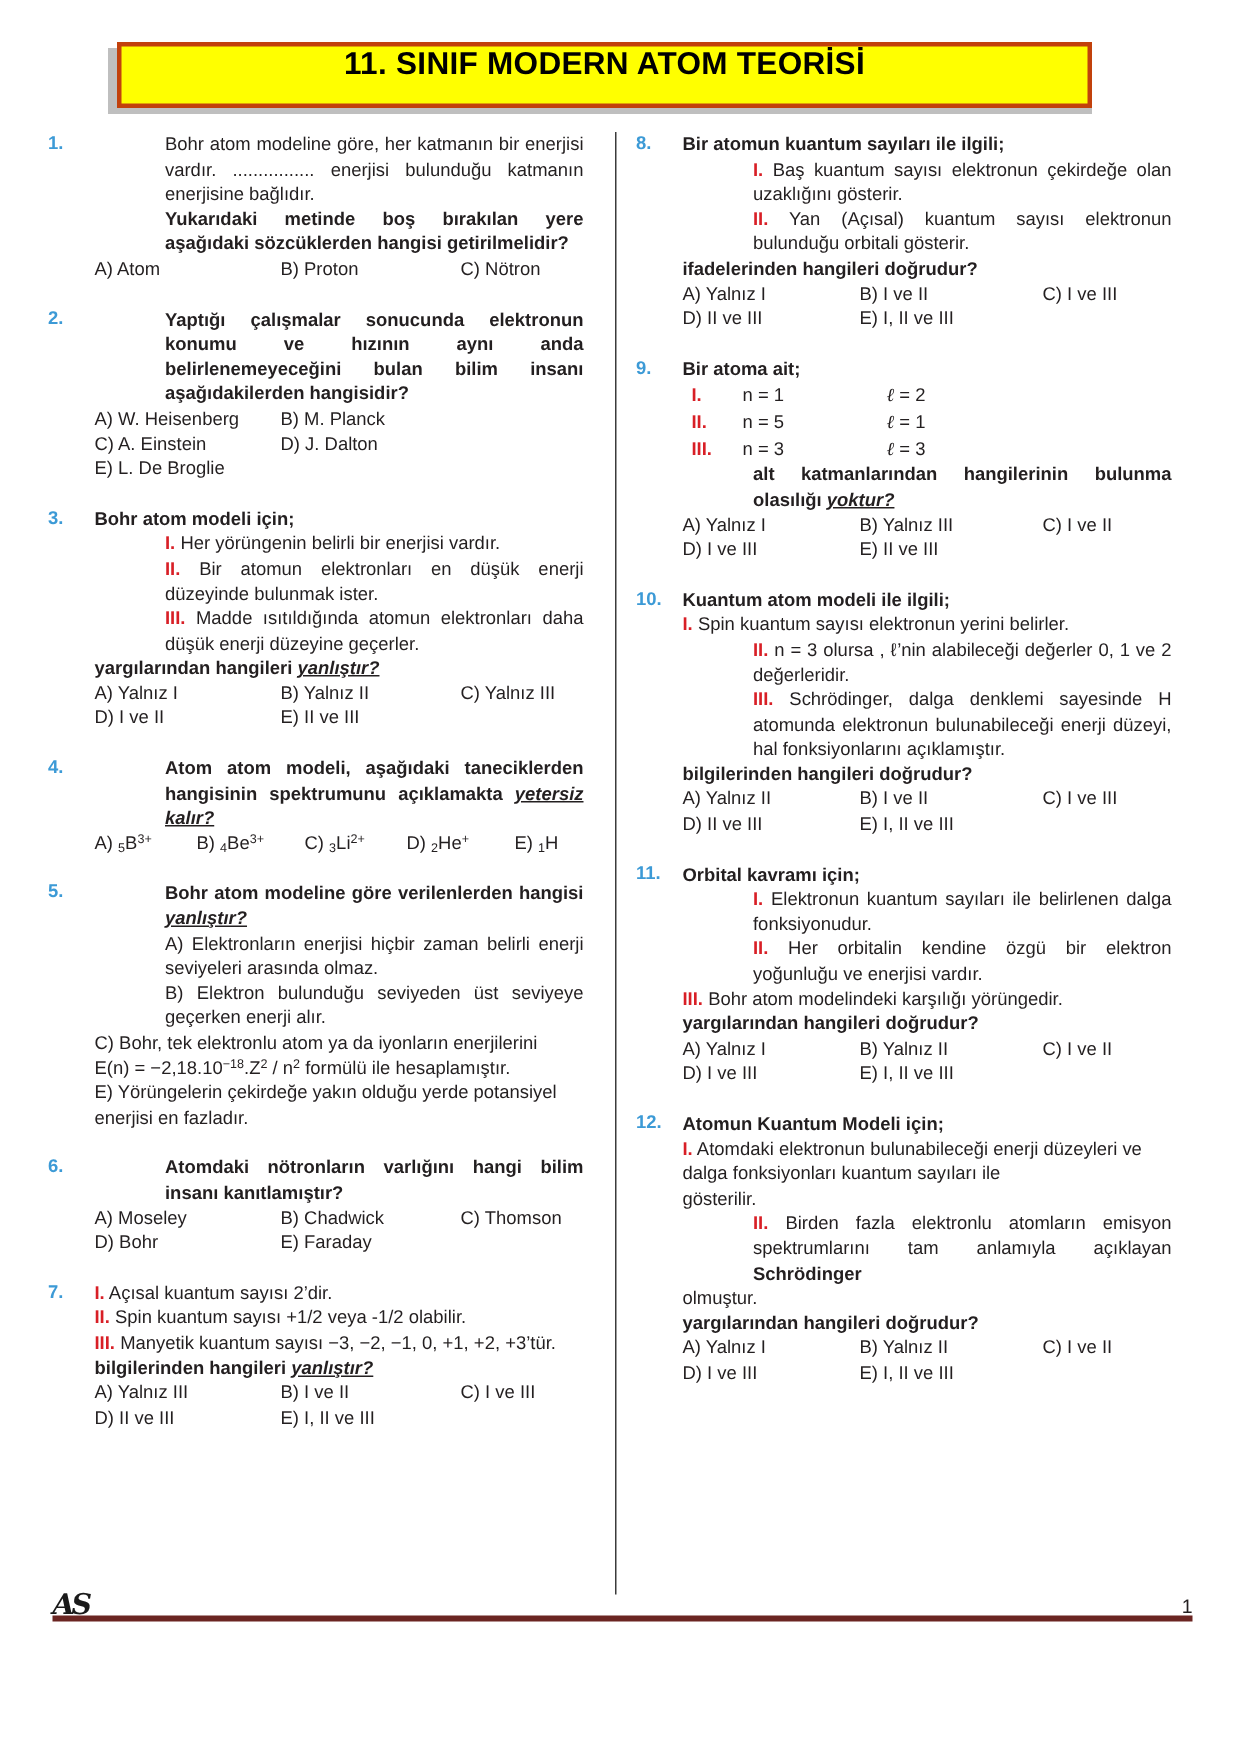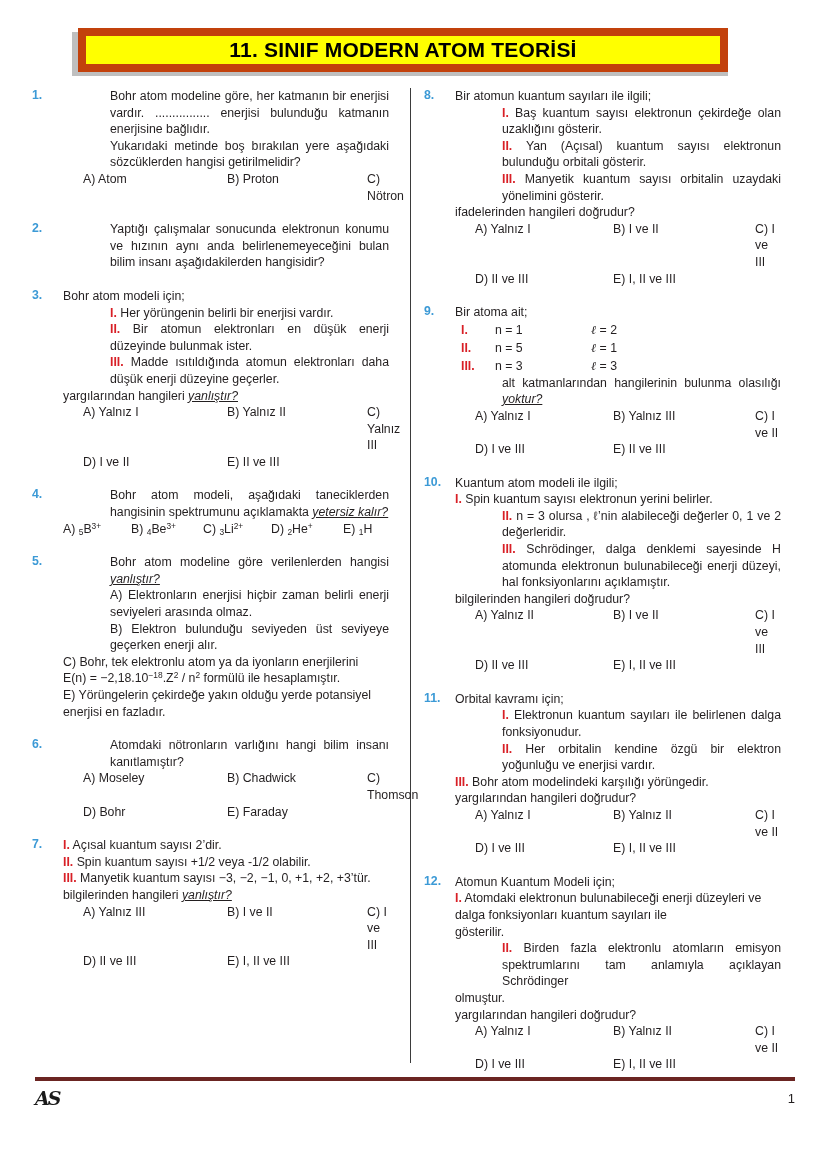--- a/index.html
+++ b/index.html
@@ -39,24 +39,24 @@
     height: 44px;
     background: #bfbfbf;
   }
   .banner {
     position: absolute;
     left: 6px;
     top: 0px;
     width: 650px;
     height: 44px;
     background: #ffff00;
-    border: 8px solid #c2410c;
+    border: 3px solid #c2410c;
     box-sizing: border-box;
     display: flex;
-    align-items: center;
+    align-items: flex-start;
     justify-content: center;
   }
   .banner-title {
     font-size: 21px;
     font-weight: bold;
     letter-spacing: 0.2px;
     color: #000000;
     white-space: nowrap;
   }
 
@@ -99,38 +99,38 @@
     font-size: 12.3px;
     font-weight: bold;
     color: #3c9ad6;
   }
   .q-num.wide { width: 30px; }
 
   .line {
     font-size: 12.3px;
     line-height: 16.6px;
   }
-  .bold   { font-weight: normal; }
+  .bold   { font-weight: bold; }
   .just   { text-align: justify; text-align-last: left; margin-left: 47px; }
   .uline  { text-decoration: underline; }
   .ital   { font-style: italic; }
   .rn {
     color: #d81f26;
     font-weight: bold;
   }
 
   
   .opts {
     font-size: 12.3px;
     line-height: 16.6px;
   }
   .opt-row {
     display: flex;
   }
-  .opt-row > span { display: block; margin-left: 20px; }
+  .opt-row > span { display: block; }
   .o3a { width: 124px; flex: 0 0 124px; }
   .o3b { width: 120px; flex: 0 0 120px; }
   .o3c { flex: 1 1 auto; }
   
   .r3a { width: 118px; flex: 0 0 118px; }
   .r3b { width: 122px; flex: 0 0 122px; }
 
   .opt-inline { font-size: 12.3px; line-height: 16.6px; }
   .opt-inline span { display: inline-block; }
 
@@ -158,21 +158,21 @@
     position: absolute;
     left: 35px;
     top: 1077px;
     width: 760px;
     height: 4px;
     background: #6b2522;
   }
   .footer {
     position: absolute;
     left: 35px;
-    top: 1085px;
+    top: 1057px;
     width: 760px;
     height: 40px;
   }
   .logo {
     position: absolute;
     left: 0px;
     top: 2px;
     font-family: "DejaVu Serif", serif;
     font-weight: bold;
     font-style: italic;
@@ -214,20 +214,33 @@
             <span class="o3a">A) Atom</span>
             <span class="o3b">B) Proton</span>
             <span class="o3c">C) Nötron</span>
           </div>
         </div>
       </div>
 
       <div class="q">
         <span class="q-num">2.</span>
         <div class="line just bold">Yaptığı çalışmalar sonucunda elektronun konumu ve hızının aynı anda belirlenemeyeceğini bulan bilim insanı aşağıdakilerden hangisidir?</div>
+        <div class="opts">
+          <div class="opt-row">
+            <span class="o3a">A) W. Heisenberg</span>
+            <span class="o3b">B) M. Planck</span>
+          </div>
+          <div class="opt-row">
+            <span class="o3a">C) A. Einstein</span>
+            <span class="o3b">D) J. Dalton</span>
+          </div>
+          <div class="opt-row">
+            <span class="o3a">E) L. De Broglie</span>
+          </div>
+        </div>
       </div>
 
       <div class="q">
         <span class="q-num">3.</span>
         <div class="line bold">Bohr atom modeli için;</div>
         <div class="line just"><span class="rn">I.</span><span> Her yörüngenin belirli bir enerjisi vardır.</span></div>
         <div class="line just"><span class="rn">II.</span><span> Bir atomun elektronları en düşük enerji düzeyinde bulunmak ister.</span></div>
         <div class="line just"><span class="rn">III.</span><span> Madde ısıtıldığında atomun elektronları daha düşük enerji düzeyine geçerler.</span></div>
         <div class="line bold"><span>yargılarından hangileri </span><span class="uline ital">yanlıştır?</span></div>
         <div class="opts">
@@ -238,21 +251,21 @@
           </div>
           <div class="opt-row">
             <span class="o3a">D) I ve II</span>
             <span class="o3b">E) II ve III</span>
           </div>
         </div>
       </div>
 
       <div class="q">
         <span class="q-num">4.</span>
-        <div class="line just bold"><span>Bohr atom modeli, aşağıdaki taneciklerden hangisinin spektrumunu açıklamakta </span><span class="uline ital">yetersiz kalır?</span></div>
+        <div class="line just bold"><span>Atom atom modeli, aşağıdaki taneciklerden hangisinin spektrumunu açıklamakta </span><span class="uline ital">yetersiz kalır?</span></div>
         <div class="opt-inline">
           <span style="width:68px"><span>A)</span> <sub>5</sub><span>B</span><sup>3+</sup></span><span style="width:72px"><span>B)</span> <sub>4</sub><span>Be</span><sup>3+</sup></span><span style="width:68px"><span>C)</span> <sub>3</sub><span>Li</span><sup>2+</sup></span><span style="width:72px"><span>D)</span> <sub>2</sub><span>He</span><sup>+</sup></span><span><span>E)</span> <sub>1</sub><span>H</span></span>
         </div>
       </div>
 
       <div class="q">
         <span class="q-num">5.</span>
         <div class="line just bold"><span>Bohr atom modeline göre verilenlerden hangisi </span><span class="uline ital">yanlıştır?</span></div>
         <div class="line just">A) Elektronların enerjisi hiçbir zaman belirli enerji seviyeleri arasında olmaz.</div>
         <div class="line just">B) Elektron bulunduğu seviyeden üst seviyeye geçerken enerji alır.</div>
@@ -298,21 +311,20 @@
 
     </div>
 
     <div class="col col-right">
 
       <div class="q">
         <span class="q-num">8.</span>
         <div class="line bold">Bir atomun kuantum sayıları ile ilgili;</div>
         <div class="line just"><span class="rn">I.</span><span> Baş kuantum sayısı elektronun çekirdeğe olan uzaklığını gösterir.</span></div>
         <div class="line just"><span class="rn">II.</span><span> Yan (Açısal) kuantum sayısı elektronun bulunduğu orbitali gösterir.</span></div>
-        <div class="line just"><span class="rn">III.</span><span> Manyetik kuantum sayısı orbitalin uzaydaki yönelimini gösterir.</span></div>
         <div class="line bold">ifadelerinden hangileri doğrudur?</div>
         <div class="opts">
           <div class="opt-row">
             <span class="r3a">A) Yalnız I</span>
             <span class="r3b">B) I ve II</span>
             <span class="o3c">C) I ve III</span>
           </div>
           <div class="opt-row">
             <span class="r3a">D) II ve III</span>
             <span class="r3b">E) I, II ve III</span>

